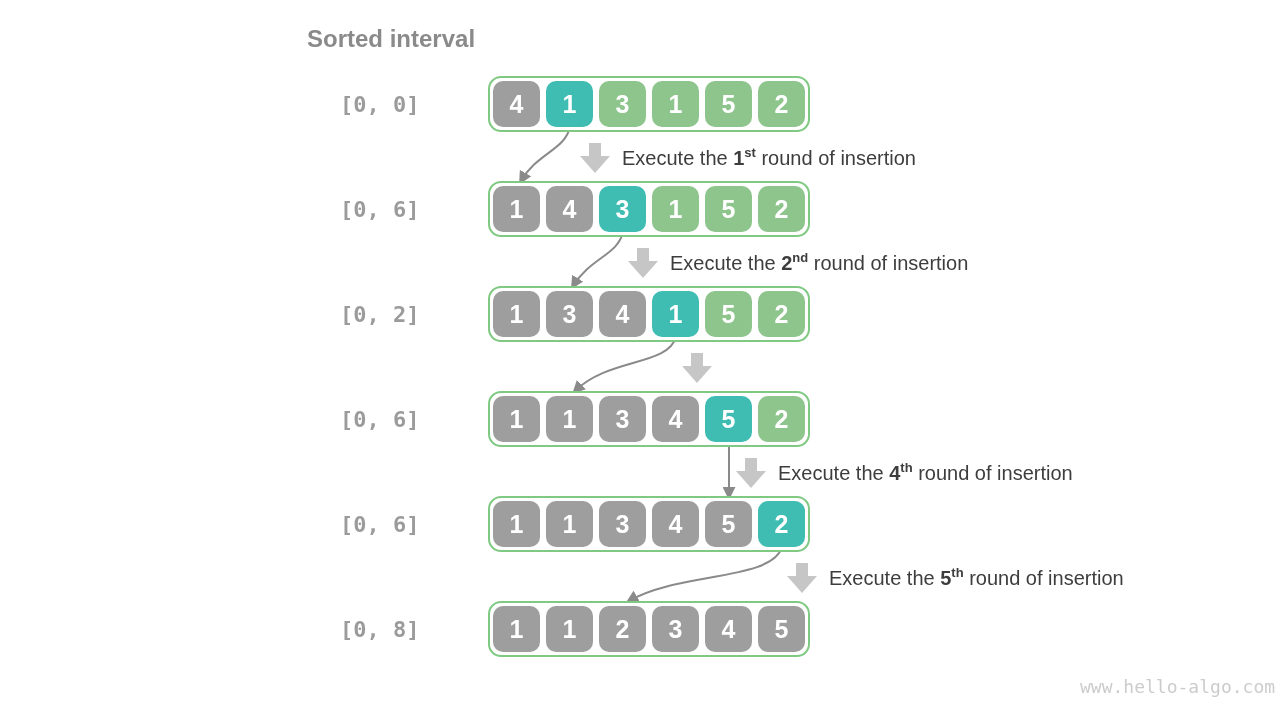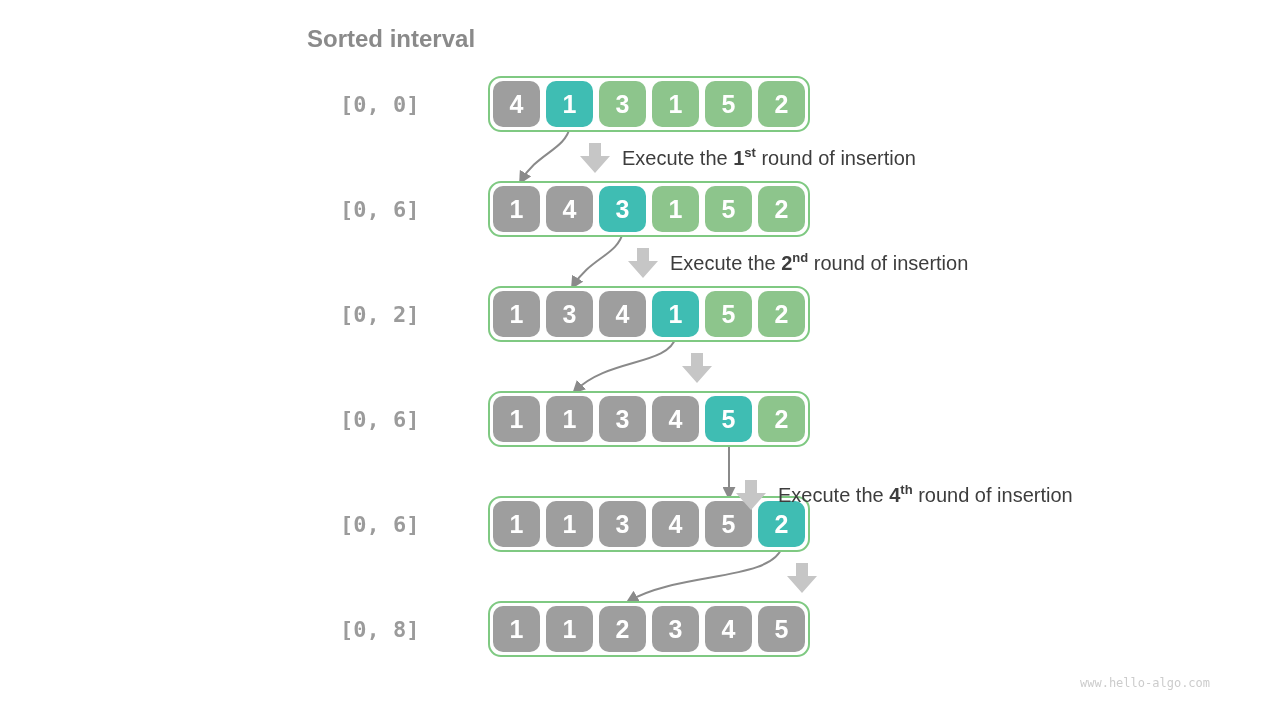--- a/index.html
+++ b/index.html
@@ -75,21 +75,21 @@
   .ann-text b sup {
     font-size: 13px;
     vertical-align: super;
     line-height: 0;
   }
   .watermark {
     position: absolute;
     left: 1080px;
     top: 676px;
     font-family: "DejaVu Sans Mono", monospace;
-    font-size: 12px;
+    font-size: 18px;
     color: var(--watermark-gray);
   }
 </style>
 </head>
 <body>
 
 <div class="canvas">
 
   <div class="title">Sorted interval</div>
 
@@ -195,26 +195,27 @@
     <svg class="block-arrow" width="30" height="30" viewBox="0 0 30 30">
         <polygon points="9,0 21,0 21,13 30,13 15,30 0,13 9,13"></polygon>
       </svg>
     <div class="ann-text"><span>Execute the </span><b><span>2</span><sup>nd</sup></b><span> round of insertion</span></div>
   </div>
   <div class="annotation" style="left:682px;top:353px">
     <svg class="block-arrow" width="30" height="30" viewBox="0 0 30 30">
         <polygon points="9,0 21,0 21,13 30,13 15,30 0,13 9,13"></polygon>
       </svg>
   </div>
-  <div class="annotation" style="left:736px;top:480px">
+  <div class="annotation" style="left:736px;top:458px">
     <svg class="block-arrow" width="30" height="30" viewBox="0 0 30 30">
         <polygon points="9,0 21,0 21,13 30,13 15,30 0,13 9,13"></polygon>
       </svg>
     <div class="ann-text"><span>Execute the </span><b><span>4</span><sup>th</sup></b><span> round of insertion</span></div>
   </div>
   <div class="annotation" style="left:787px;top:563px">
     <svg class="block-arrow" width="30" height="30" viewBox="0 0 30 30">
         <polygon points="9,0 21,0 21,13 30,13 15,30 0,13 9,13"></polygon>
       </svg>
+    <div class="ann-text"><span>Execute the </span><b><span>5</span><sup>th</sup></b><span> round of insertion</span></div>
   </div>
 
   <div class="watermark">www.hello-algo.com</div>
 </div>
 
 </body></html>

